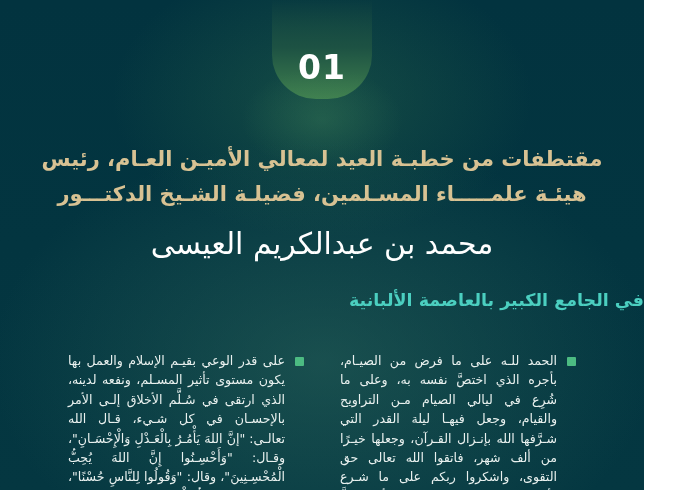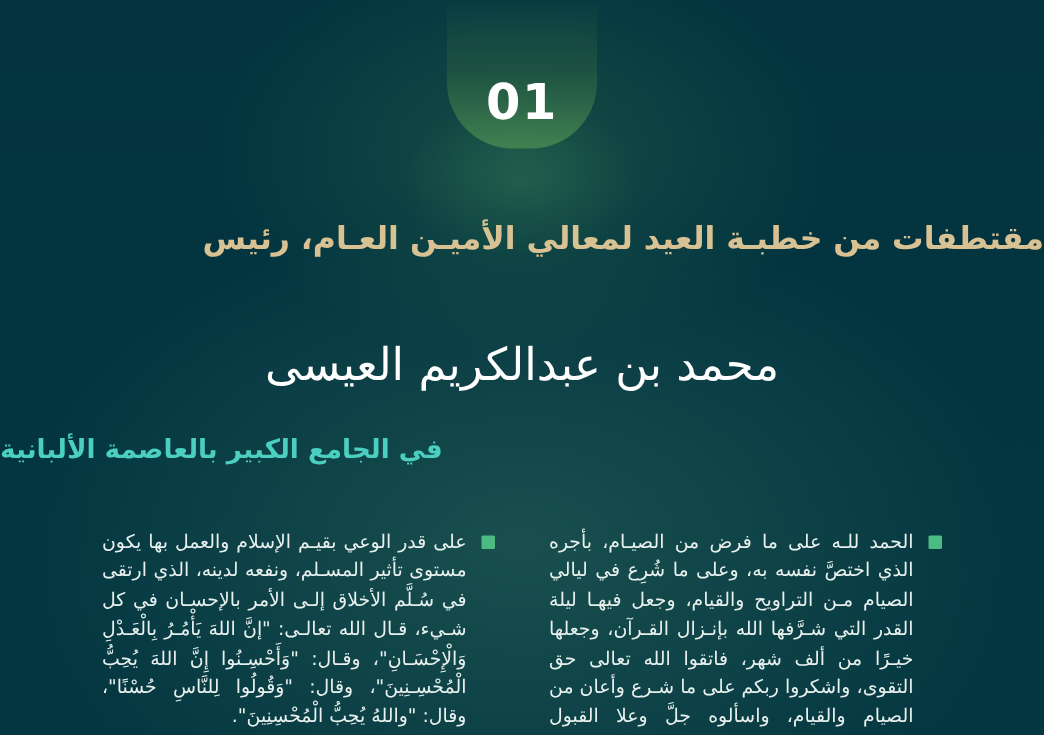--- a/index.html
+++ b/index.html
@@ -12,21 +12,21 @@
     --body-text:#e9f1ef;
   }
   html,body{margin:0;padding:0;}
   body{
     width:700px;height:490px;
     font-family:"DejaVu Sans","Liberation Sans",sans-serif;
     overflow:hidden;
   }
   .poster{
     position:relative;
-    width:696px;height:490px;
+    width:644px;height:490px;
     background:
       radial-gradient(ellipse 300px 200px at 50% 20%, rgba(64,132,82,0.30), rgba(64,132,82,0) 70%),
       radial-gradient(ellipse 460px 310px at 50% 74%, rgba(58,118,100,0.40), rgba(58,118,100,0) 72%),
       linear-gradient(180deg, var(--bg-base) 0%, #043741 100%);
   }
   .badge{
     position:absolute;
     top:0; left:50%; transform:translateX(-50%);
     width:100px; height:99px;
     border-radius:0 0 44px 44px;
@@ -40,33 +40,33 @@
     width:230px; height:150px;
     background:radial-gradient(ellipse 115px 75px at 50% 40%, rgba(70,140,92,0.30), rgba(70,140,92,0) 70%);
     pointer-events:none;
   }
   .badge-number{
     color:#fff; font-size:33px; font-weight:bold; letter-spacing:1px;
     position:relative; z-index:2;
   }
   .heading{
     position:absolute; top:142px; left:0; right:0;
-    direction:rtl;
+    text-align:center; direction:rtl;
     color:var(--heading-gold);
     font-size:21px; font-weight:bold; line-height:35px;
   }
   .speaker-name{
     position:absolute; top:226px; left:0; right:0;
     text-align:center; direction:rtl;
     color:var(--name-white);
     font-size:30px; font-weight:normal;
   }
   .subtitle{
     position:absolute; top:290px; left:0; right:0;
-    text-align:left; direction:rtl;
+    text-align:right; direction:rtl;
     color:var(--subtitle-teal);
     font-size:17.5px; font-weight:bold;
   }
   .quotes{
     position:absolute; top:351px; left:68px; right:68px;
     display:flex; gap:36px; direction:rtl;
   }
   .quote-item{
     flex:1 1 0;
     display:flex; gap:10px; direction:rtl;
@@ -87,20 +87,21 @@
 <body>
 
 <div class="poster">
 
   <div class="badge">
     <span class="badge-number">01</span>
   </div>
 
   <div class="heading">
     <div>مقتطفات من خطبـة العيد لمعالي الأميـن العـام، رئيس</div>
+    <div>هيئـة علمـــــاء المسـلمين، فضيلـة الشـيخ الدكتـــور</div>
   </div>
 
   <div class="speaker-name">محمد بن عبدالكريم العيسى</div>
 
   <div class="subtitle">في الجامع الكبير بالعاصمة الألبانية</div>
 
   <div class="quotes">
     <div class="quote-item">
       <span class="bullet-square"></span>
       <span class="quote-text">الحمد للـه على ما فرض من الصيـام، بأجره الذي اختصَّ نفسه به، وعلى ما شُرِع في ليالي الصيام مـن التراويح والقيام، وجعل فيهـا ليلة القدر التي شـرَّفها الله بإنـزال القـرآن، وجعلها خيـرًا من ألف شهر، فاتقوا الله تعالى حق التقوى، واشكروا ربكم على ما شـرع وأعان من الصيام والقيام، واسألوه جلَّ وعلا القبول والثبات على الإيمان.</span>

